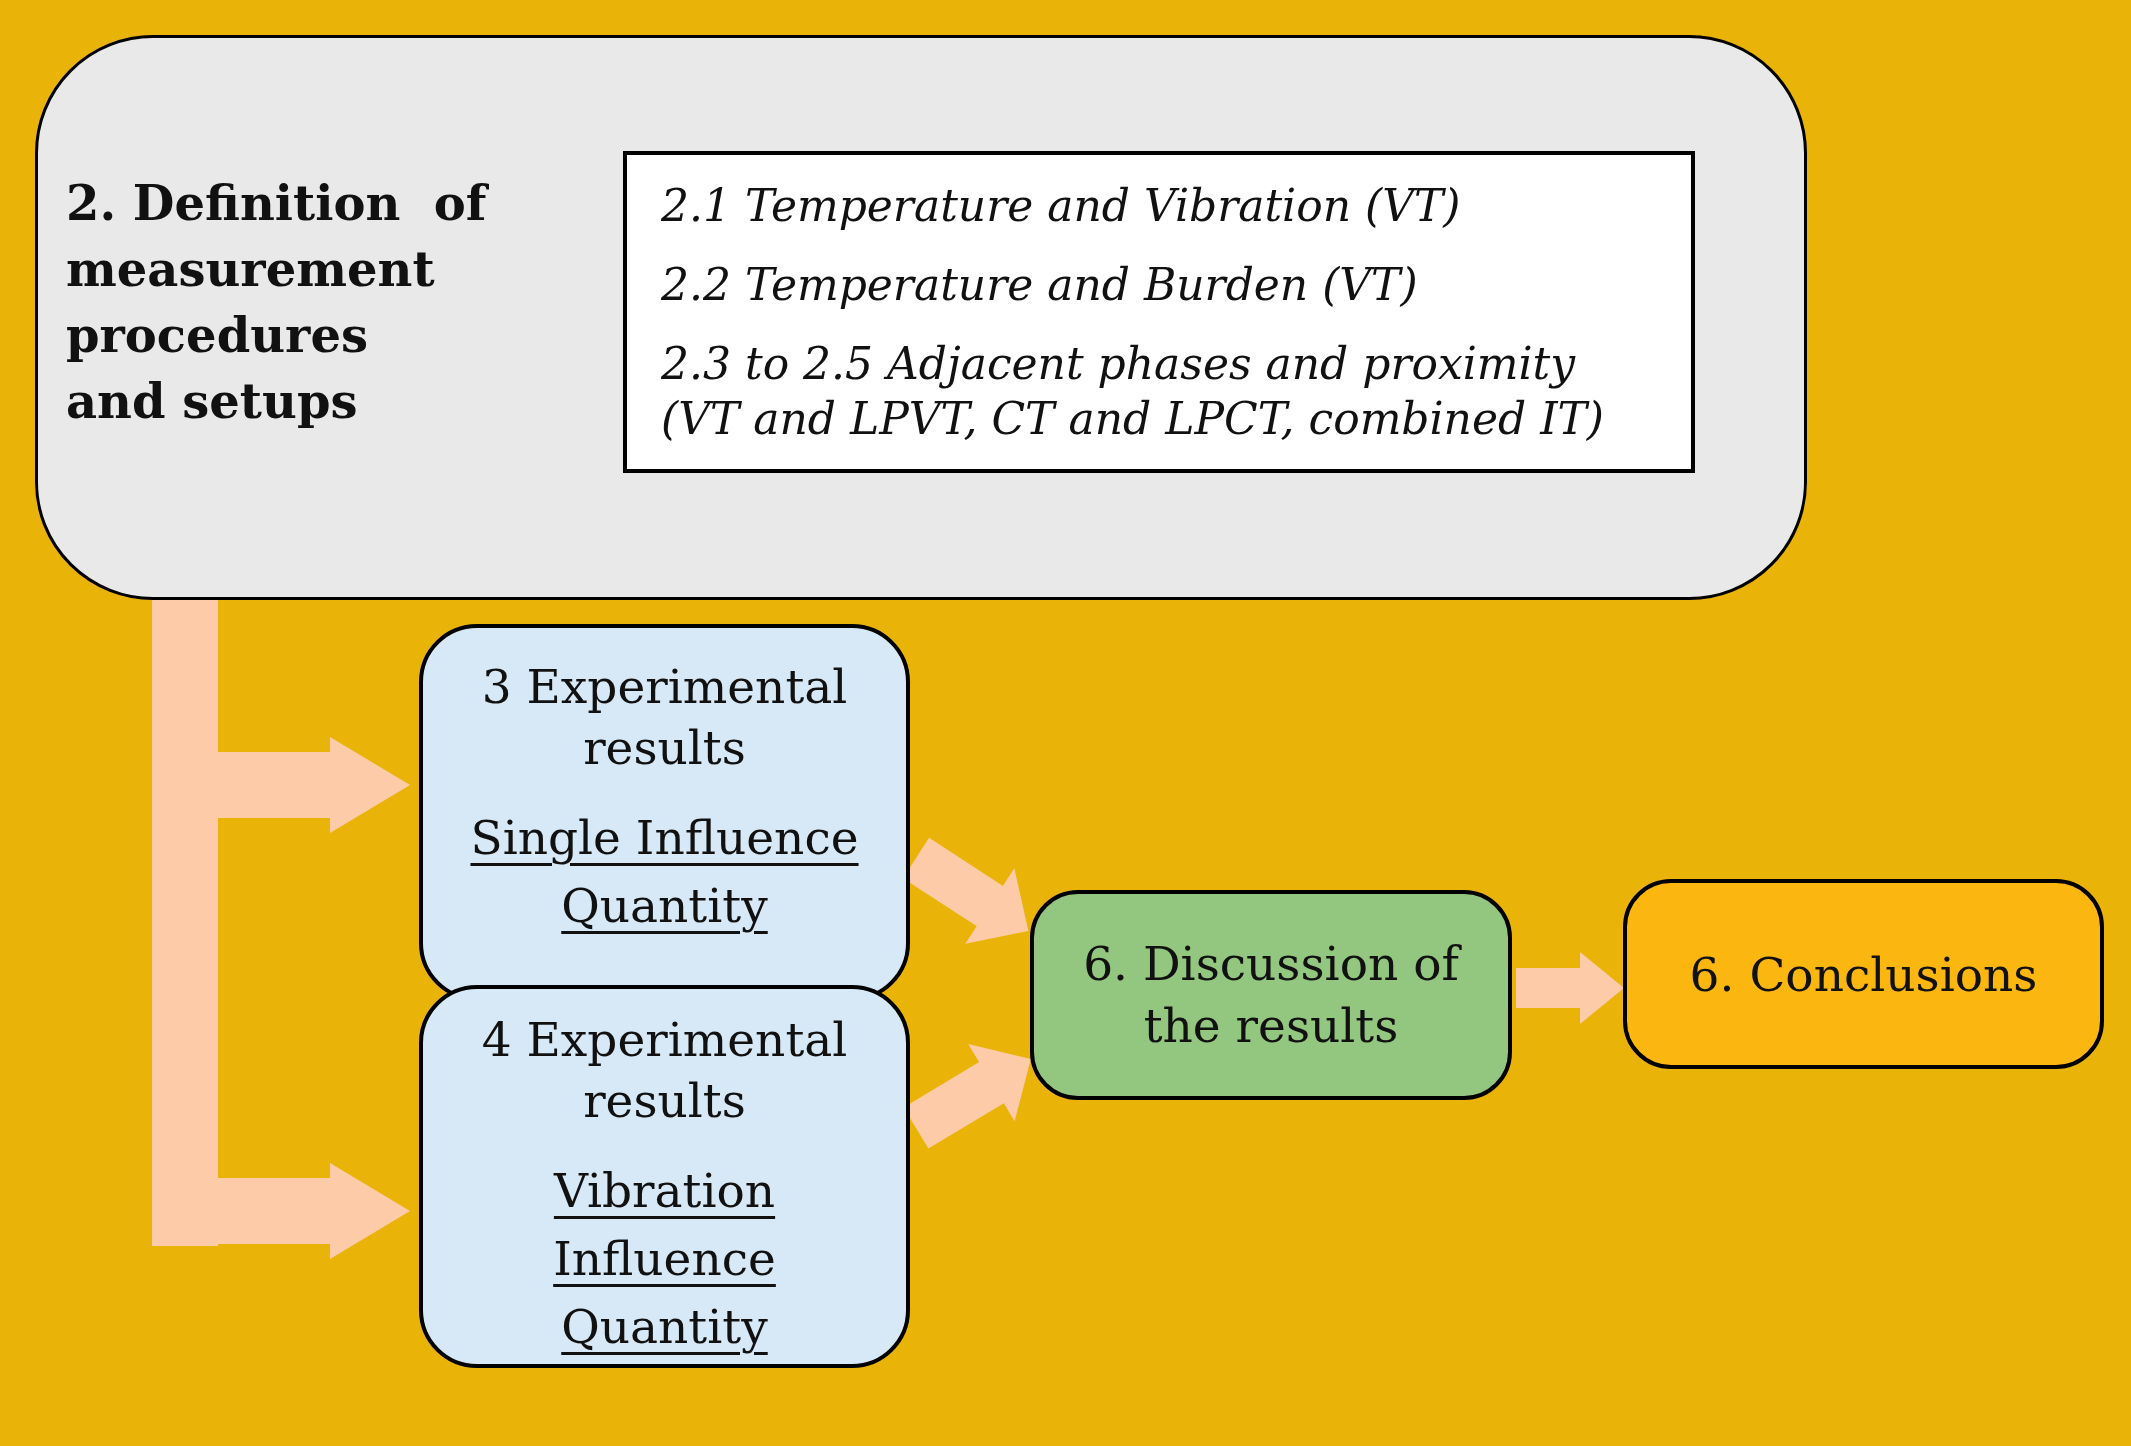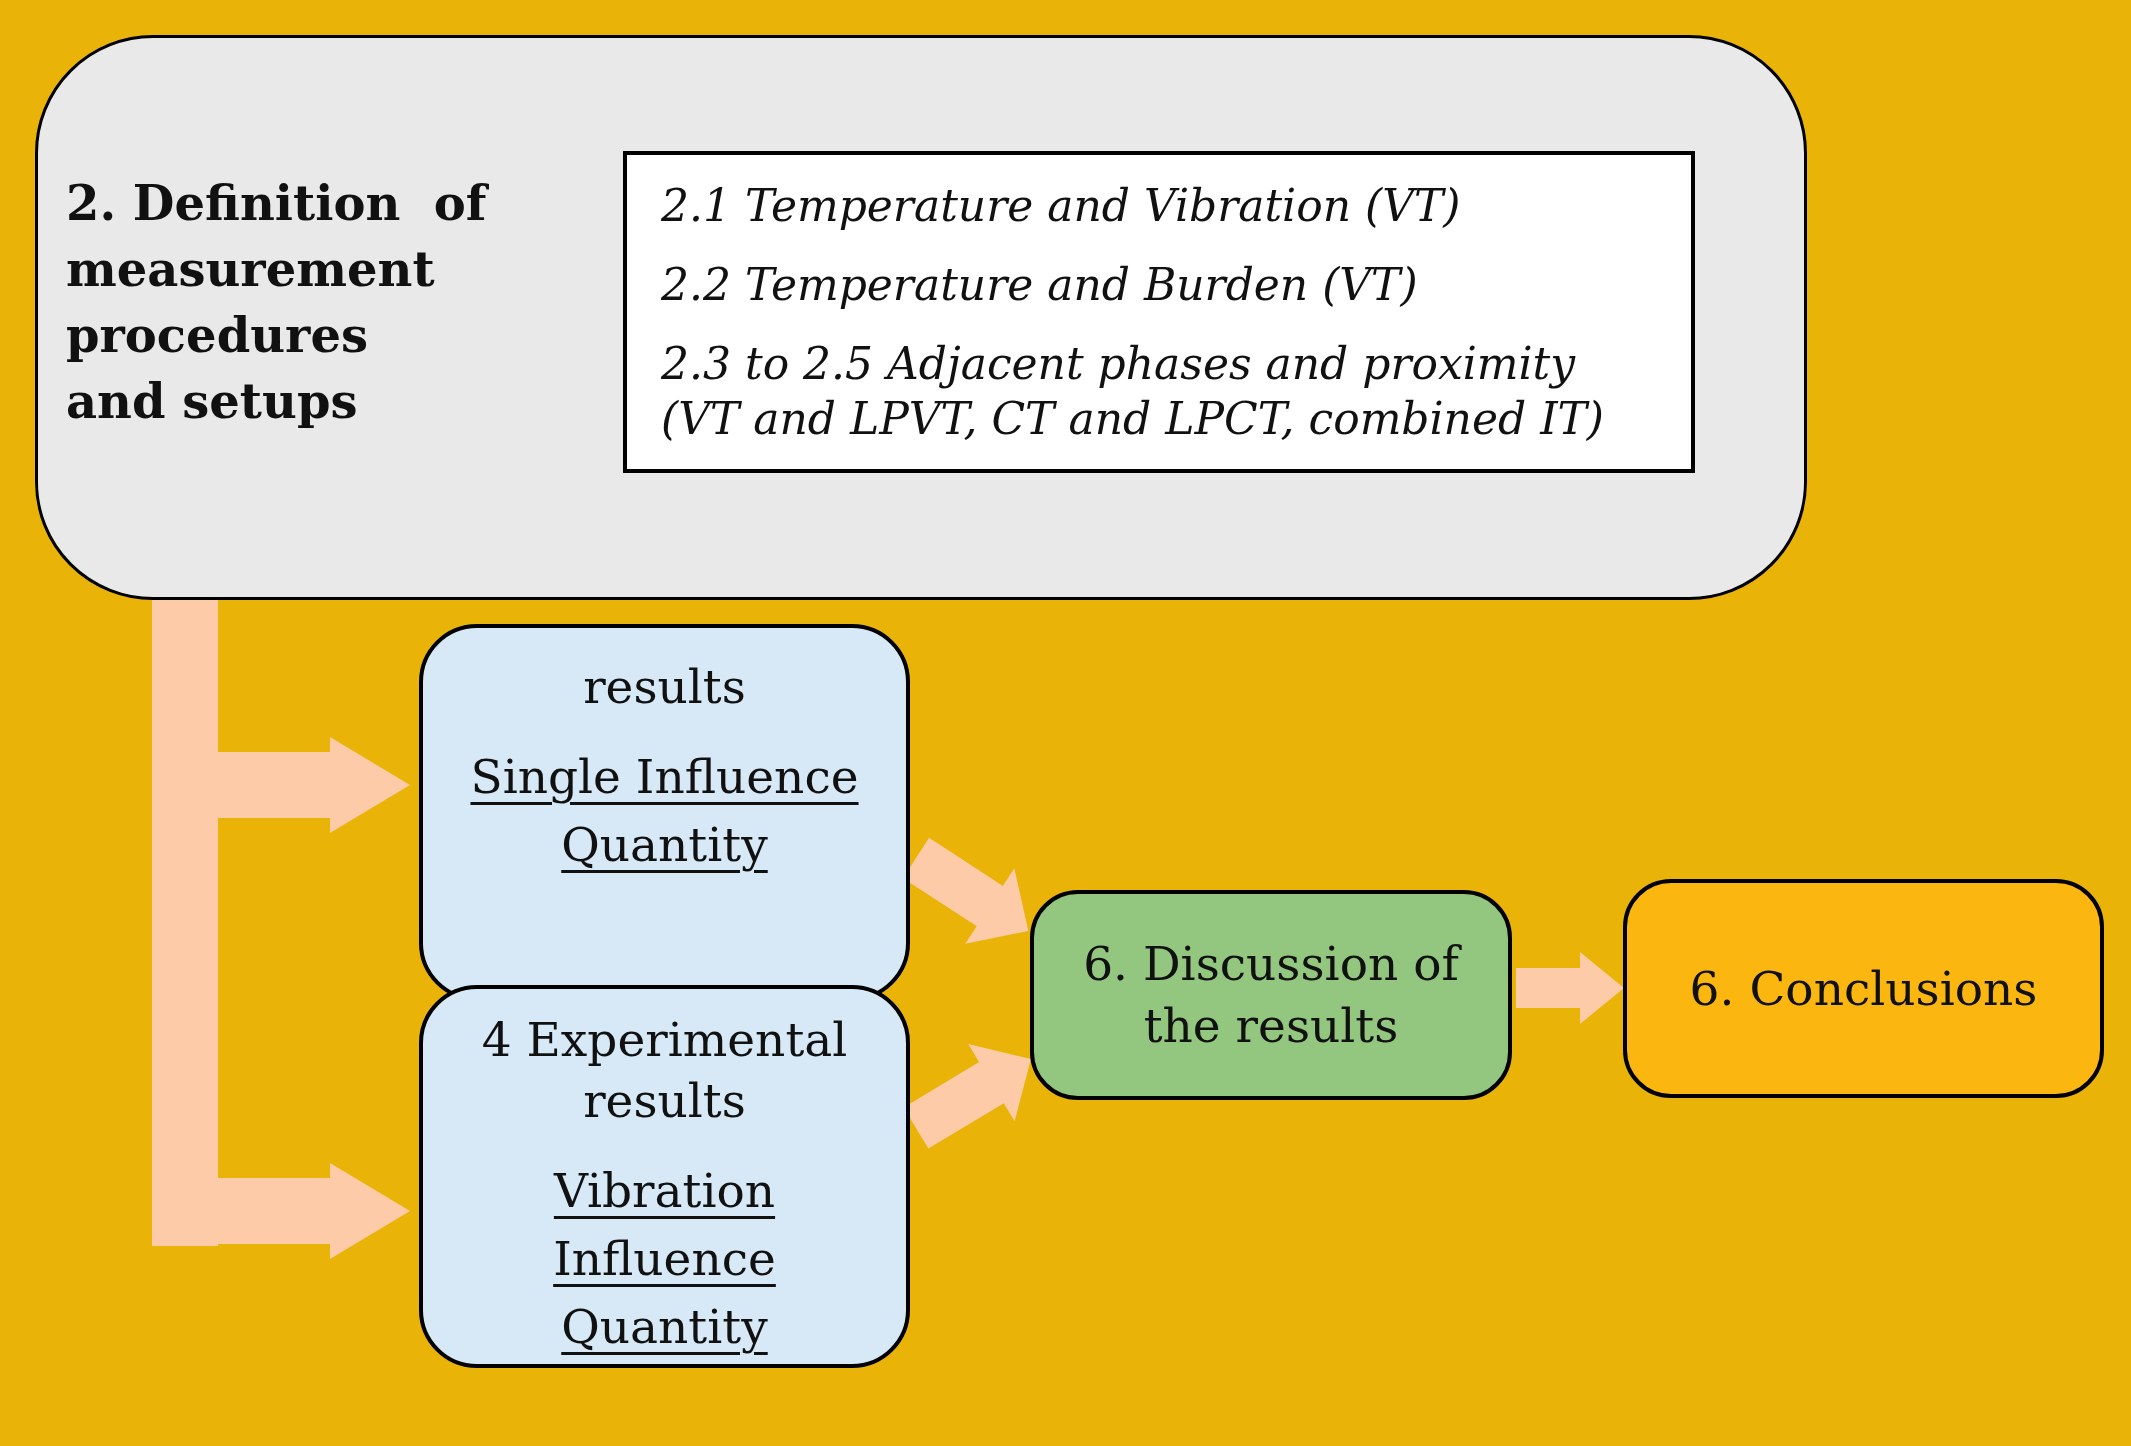--- a/index.html
+++ b/index.html
@@ -53,21 +53,21 @@
   .exp4{top:985px;height:383px;padding-top:20px;}
   .discussion-box{
     left:1030px;top:890px;width:482px;height:210px;
     background:var(--discussion_fill,#93c77f);
     border:4px solid var(--border,#000);
     border-radius:48px;
     display:flex;align-items:center;justify-content:center;text-align:center;
     font-size:47px;line-height:62px;
   }
   .conclusions-box{
-    left:1623px;top:879px;width:481px;height:219px;
+    left:1623px;top:879px;width:481px;height:190px;
     background:var(--conclusions_fill,#fbb70f);
     border:4px solid var(--border,#000);
     border-radius:48px;
     display:flex;align-items:center;justify-content:center;text-align:center;
     font-size:47px;
   }
   
   .arrow-part{position:absolute;z-index:1;}
   .peach{background:var(--arrow_fill,#fdcba7);}
   .vbar{left:152px;top:599px;width:66px;height:647px;}
@@ -134,20 +134,21 @@
     <div class="procedures-box">
       <div class="procedure-line gap">2.1 Temperature and Vibration (VT)</div>
       <div class="procedure-line gap">2.2 Temperature and Burden (VT)</div>
       <div class="procedure-line">2.3 to 2.5 Adjacent phases and proximity</div>
       <div class="procedure-line">(VT and LPVT, CT and LPCT, combined IT)</div>
     </div>
   </div>
 
   <div class="node exp-box exp3">
     <div class="heading">
+      <div>3 Experimental</div>
       <div>results</div>
     </div>
     <div class="subtitle">
       <div class="u-line">Single Influence</div>
       <div class="u-line">Quantity</div>
     </div>
   </div>
 
   <div class="node exp-box exp4">
     <div class="heading">

